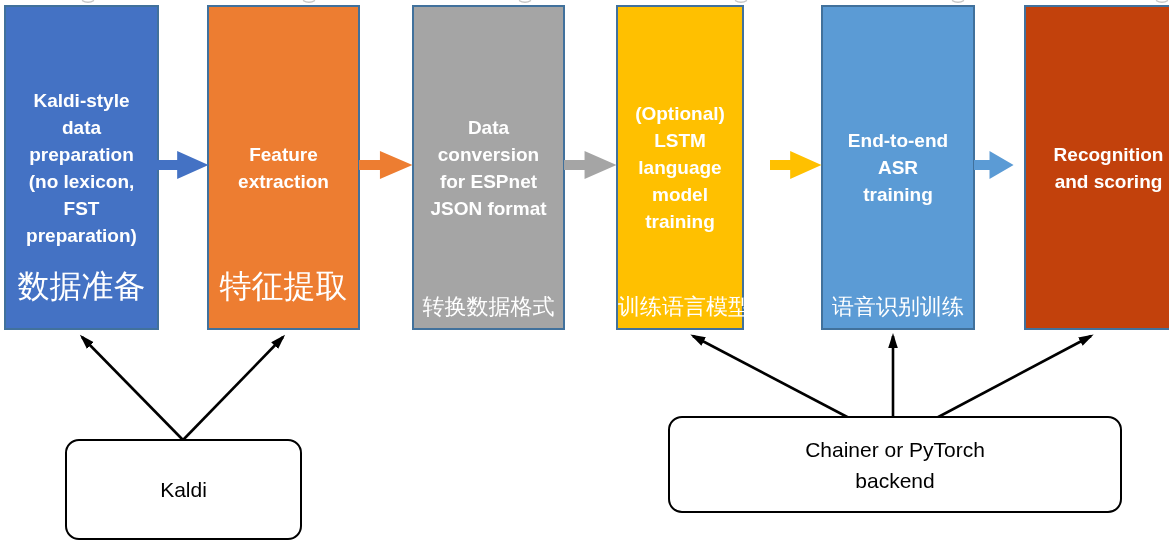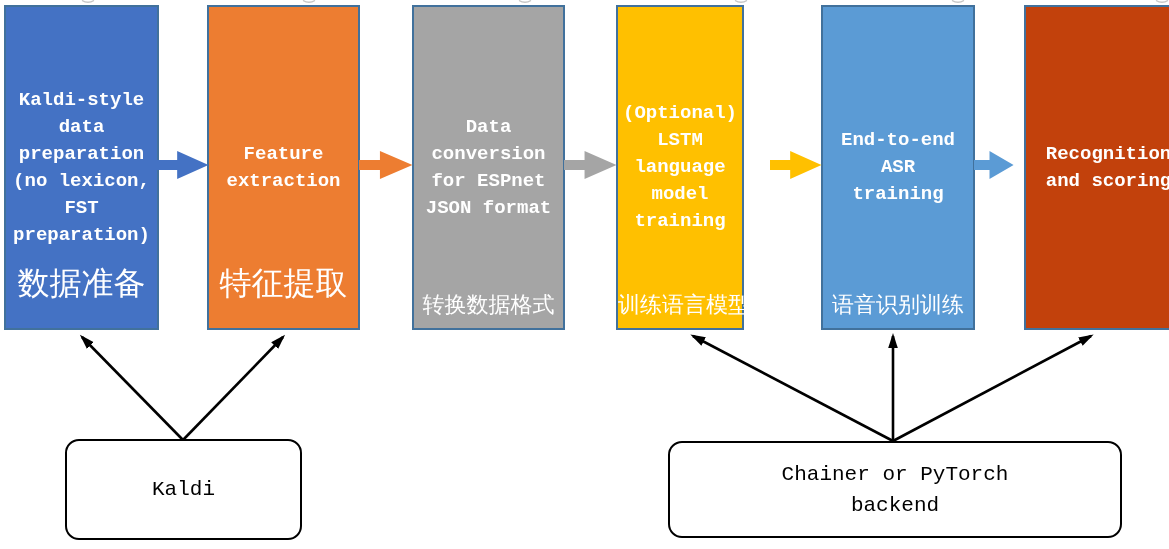--- a/index.html
+++ b/index.html
@@ -1,18 +1,18 @@
 <!DOCTYPE html>
 <html><head>
 <meta charset="utf-8">
 <style>
   html,body { margin:0; padding:0; background:#fff; }
   .canvas {
     position:relative; width:1169px; height:549px; background:#ffffff;
-    font-family:Liberation Mono, monospace; overflow:hidden;
+    font-family:Liberation Sans, sans-serif; overflow:hidden;
   }
   .stage {
     position:absolute; top:5px; height:325px; box-sizing:border-box;
     border:2px solid #41719C;
   }
   .stage-en {
     position:absolute; inset:0; display:flex; align-items:center; justify-content:center;
     text-align:center; color:#ffffff; font-weight:bold; font-size:19px; line-height:27px;
     white-space:pre-line;
   }
@@ -120,18 +120,18 @@
   <svg class="flow" style="left:770px;width:52px" viewBox="0 0 49 30" preserveAspectRatio="none">
     <path d="M0,10 L19,10 L19,1 L48.5,15 L19,29 L19,20 L0,20 Z" style="fill: rgb(255, 192, 0);"></path>
   </svg>
   <svg class="flow" style="left:974px;width:40px" viewBox="0 0 49 30" preserveAspectRatio="none">
     <path d="M0,10 L19,10 L19,1 L48.5,15 L19,29 L19,20 L0,20 Z" style="fill: rgb(91, 155, 213);"></path>
   </svg>
 
   <div class="toolkit" style="left:65px;top:439px;width:237px;height:101px">
     <span>Kaldi</span>
   </div>
-  <div class="toolkit" style="left:668px;top:441px;width:454px;height:97px">
+  <div class="toolkit" style="left:668px;top:416px;width:454px;height:97px">
     <span>Chainer or PyTorch
 backend</span>
   </div>
 
 </div>
 
 </body></html>

